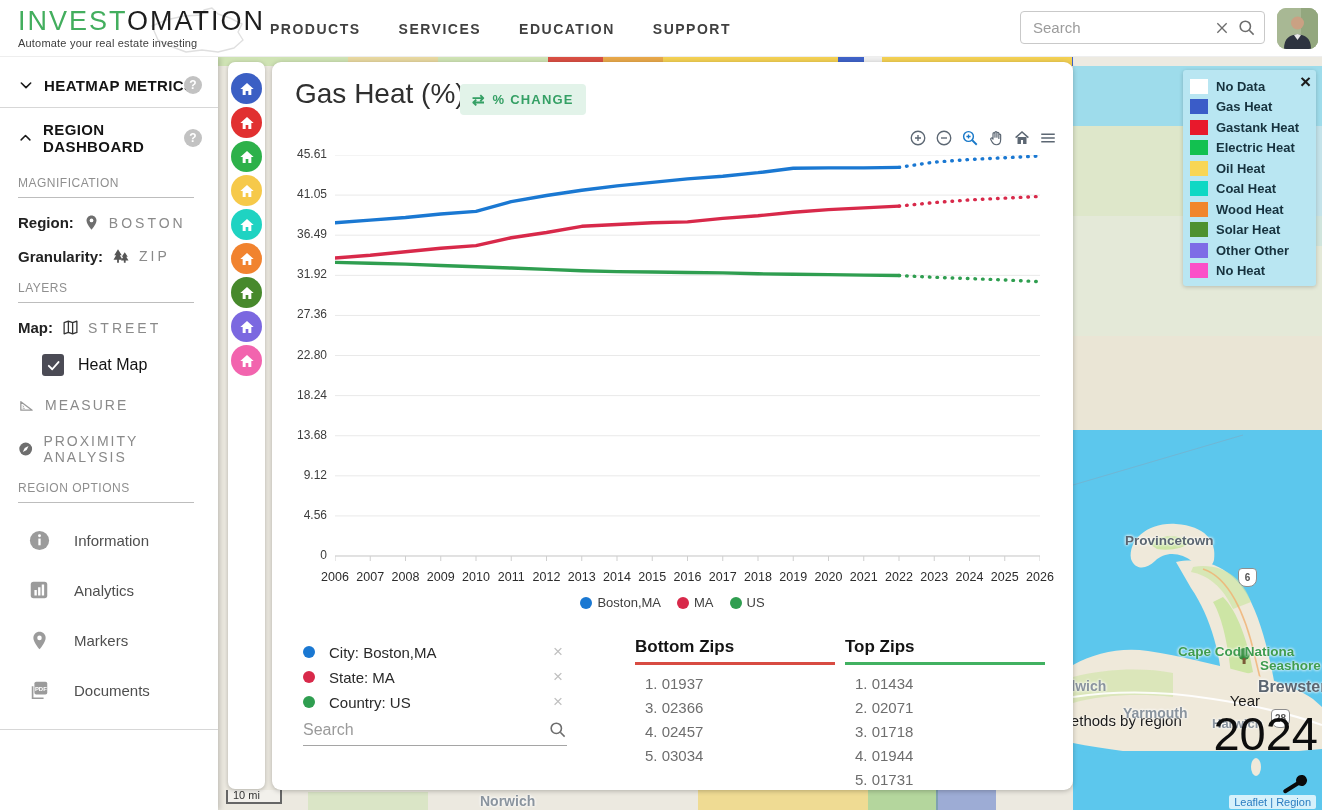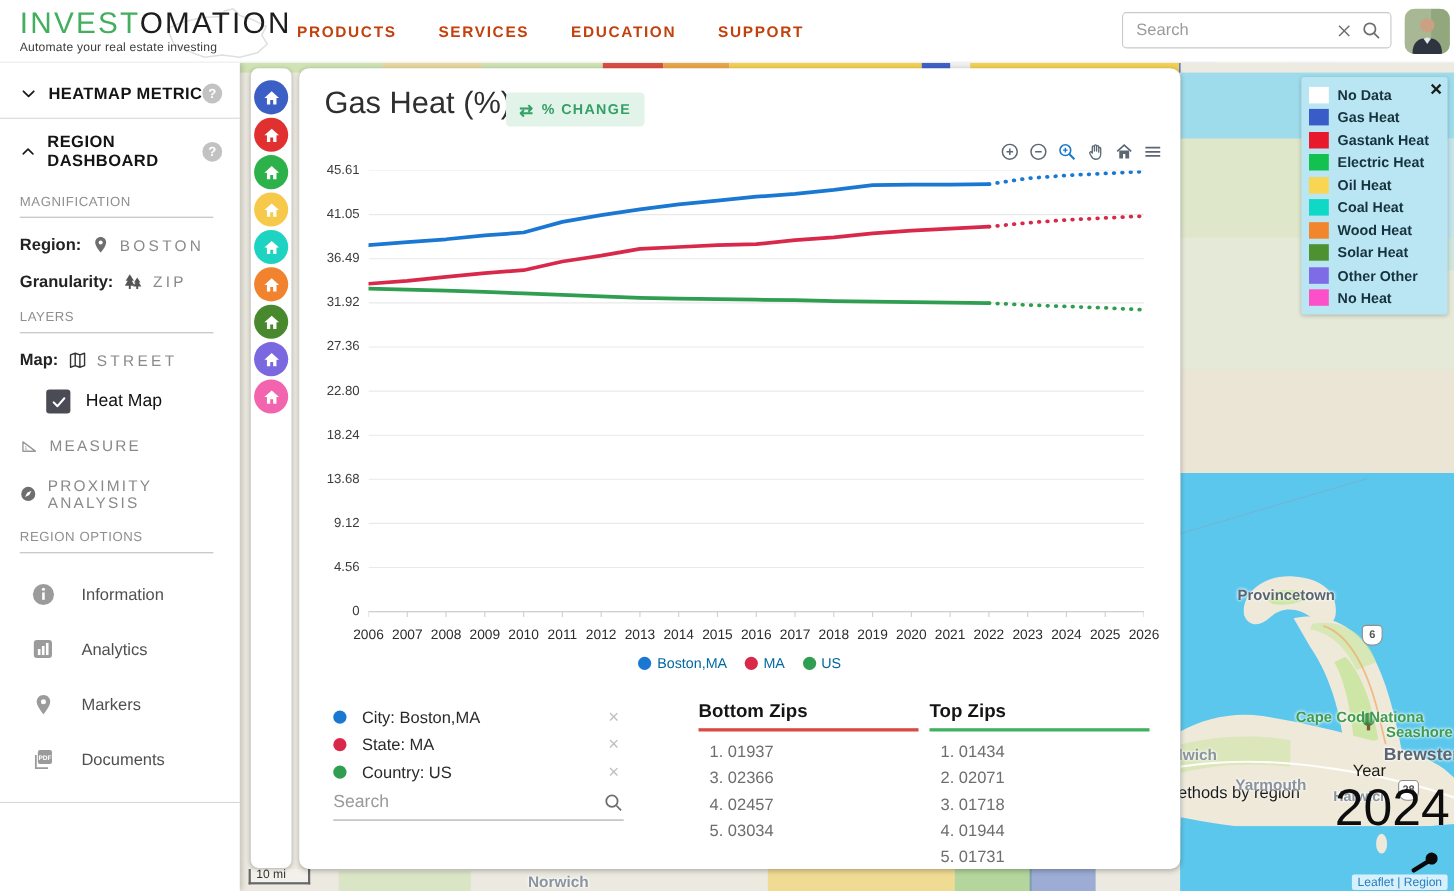--- a/index.html
+++ b/index.html
@@ -8,21 +8,21 @@
   #app { position:relative; width:1322px; height:810px; background:#ece9e0; overflow:hidden; margin:0 auto; }
 
   
   #header { position:absolute; left:0; top:0; width:1322px; height:57px; background:#fff; z-index:10; border-bottom:1px solid #eee; }
   #logo { position:absolute; left:18px; top:6px; width:250px; height:48px; }
   #logo .us-outline { position:absolute; left:128px; top:0; opacity:.7; }
   #logo .brand { position:relative; font-size:27px; letter-spacing:2px; font-weight:400; color:#1d1d1d; line-height:30px; }
   #logo .brand .g { color:#43ae5e; }
   #logo .tagline { position:relative; font-size:11px; color:#3c3c3c; margin-top:1px; letter-spacing:.2px; }
   #nav { position:absolute; left:270px; top:0; height:57px; display:flex; align-items:center; gap:38px; }
-  .nav-item { font-size:14px; font-weight:700; letter-spacing:1.5px; color:#c2410c; cursor:pointer; }
+  .nav-item { font-size:14px; font-weight:700; letter-spacing:1.5px; color:#404040; cursor:pointer; }
   #hdr-search { position:absolute; left:1020px; top:11px; width:245px; height:33px; border:1px solid #c9c9c9; border-radius:4px; display:flex; align-items:center; padding:0 8px 0 12px; }
   #hdr-search input { border:none; outline:none; flex:1; font-size:15px; color:#333; font-family:inherit; min-width:0; }
   #hdr-search input::placeholder { color:#9b9b9b; }
   .hicon { color:#6d6d6d; display:flex; align-items:center; }
   #avatar { position:absolute; left:1277px; top:8px; width:41px; height:41px; border-radius:9px; overflow:hidden; background:linear-gradient(135deg,#b9c7a0,#8fa379); }
 
   
   #sidebar { position:absolute; left:0; top:57px; width:218px; height:753px; background:#fff; z-index:9; box-shadow:2px 0 5px rgba(0,0,0,.18); }
   .sb-toggle { position:relative; display:flex; align-items:center; gap:10px; padding:0 18px; height:44px; cursor:pointer; }
   .sb-toggle .t-label { font-size:15px; font-weight:700; color:#141414; letter-spacing:.4px; }
@@ -78,21 +78,21 @@
   #pct-change .swap { font-size:15px; letter-spacing:0; }
   #chart-toolbar { position:absolute; right:16px; top:66px; display:flex; align-items:center; gap:7px; color:#5c6773; }
   .tb-btn { width:19px; height:19px; cursor:pointer; display:flex; align-items:center; justify-content:center; }
   .tb-btn.active { color:#1878c8; }
   #ylabels { position:absolute; left:0; top:93px; width:55px; height:401px; }
   .ytick { position:absolute; right:0; width:55px; text-align:right; font-size:12px; color:#3d3d3d; }
   #plot-wrap { position:absolute; left:63px; top:93px; width:705px; height:407px; }
   #xlabels { position:absolute; left:63px; top:508px; width:705px; height:16px; }
   .xtick { position:absolute; transform:translateX(-50%); font-size:12.5px; color:#2c2c2c; white-space:nowrap; }
   #chart-legend { position:absolute; left:0; top:533px; width:100%; display:flex; justify-content:center; gap:16px; }
-  .cl-item { display:flex; align-items:center; gap:5px; font-size:13px; color:#0369a1; cursor:pointer; }
+  .cl-item { display:flex; align-items:center; gap:5px; font-size:13px; color:#404040; cursor:pointer; }
   .cl-dot { width:12px; height:12px; border-radius:50%; display:inline-block; }
 
   .filter-row { position:absolute; left:31px; width:260px; height:20px; display:flex; align-items:center; gap:14px; }
   .f-dot { width:12px; height:12px; border-radius:50%; flex:0 0 12px; }
   .f-label { font-size:15px; color:#2a2a2a; flex:1; }
   .f-close { color:#c0c0c0; font-size:17px; cursor:pointer; }
   #panel-search { position:absolute; left:31px; top:658px; width:264px; border-bottom:1px solid #a5a5a5; display:flex; align-items:center; padding-bottom:6px; }
   #panel-search input { border:none; outline:none; flex:1; font-size:16px; color:#333; font-family:inherit; }
   #panel-search input::placeholder { color:#9a9a9a; }
 

